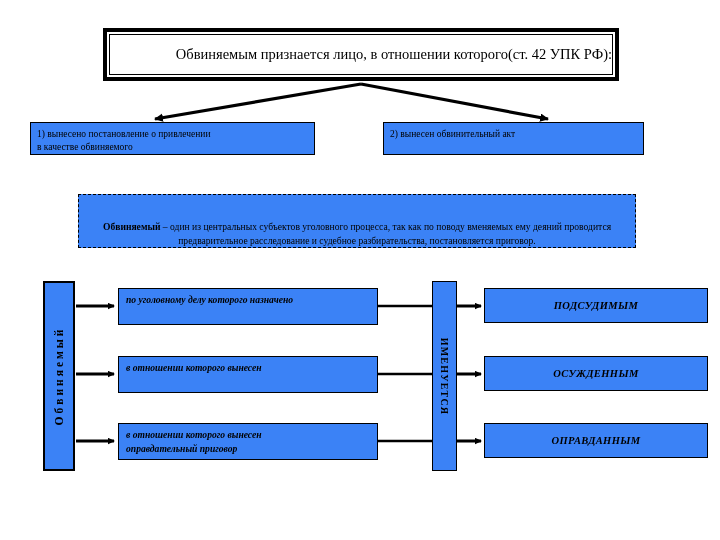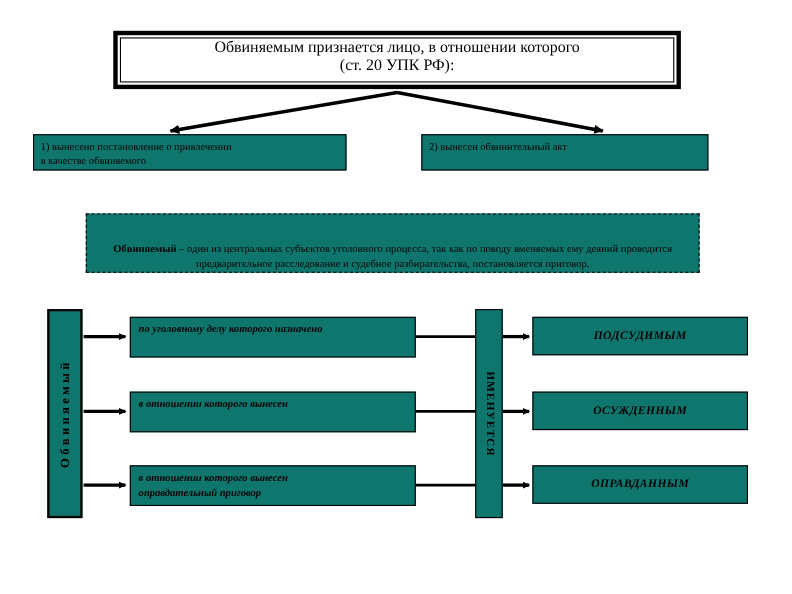--- a/index.html
+++ b/index.html
@@ -14,42 +14,41 @@
   #canvas {
     position: relative;
     width: 720px;
     height: 540px;
     background: #ffffff;
     overflow: hidden;
   }
   .box {
     position: absolute;
     box-sizing: border-box;
-    background: #0f766e;
+    background: #3b82f6;
     border: 1px solid #000000;
   }
   
   #title-box {
     left: 103px;
     top: 28px;
     width: 516px;
     height: 53px;
     border: 4px solid #000000;
     padding: 2px;
     background: #ffffff;
   }
   #title-box .inner {
     width: 100%;
     height: 100%;
     border: 1px solid #000000;
     box-sizing: border-box;
     display: flex;
-    flex-direction: column;
-    align-items: center;
-    justify-content: flex-start;
+    align-items: center;
+    justify-content: flex-end;
     background: #ffffff;
     font-family: Liberation Serif, serif;
   }
   #title-box .tline {
     font-size: 14.5px;
     line-height: 17px;
     white-space: nowrap;
     text-align: center;
   }
 
@@ -130,21 +129,21 @@
     transform: rotate(90deg);
     white-space: nowrap;
     font-size: 10px;
     font-weight: bold;
     letter-spacing: 1.2px;
   }
 
   
   .result-box {
     left: 484px;
-    width: 196px;
+    width: 224px;
     height: 35px;
     display: flex;
     align-items: center;
     justify-content: center;
     font-style: italic;
     font-weight: bold;
     font-size: 10.5px;
     letter-spacing: 0.4px;
   }
   #result-box-1 { top: 288px; }
@@ -160,21 +159,21 @@
   }
 </style>
 </head>
 <body>
 
 <div id="canvas">
 
   <div class="box" id="title-box">
     <div class="inner">
       <div class="tline">Обвиняемым признается лицо, в отношении которого</div>
-      <div class="tline">(ст. 20 УПК РФ):</div>
+      <div class="tline">(ст. 42 УПК РФ):</div>
     </div>
   </div>
 
   <div class="box cond-box" id="cond-box-1">
     <div>1) вынесено постановление о привлечении</div>
     <div>в качестве обвиняемого</div>
   </div>
 
   <div class="box cond-box" id="cond-box-2">
     <div>2) вынесен обвинительный акт</div>

